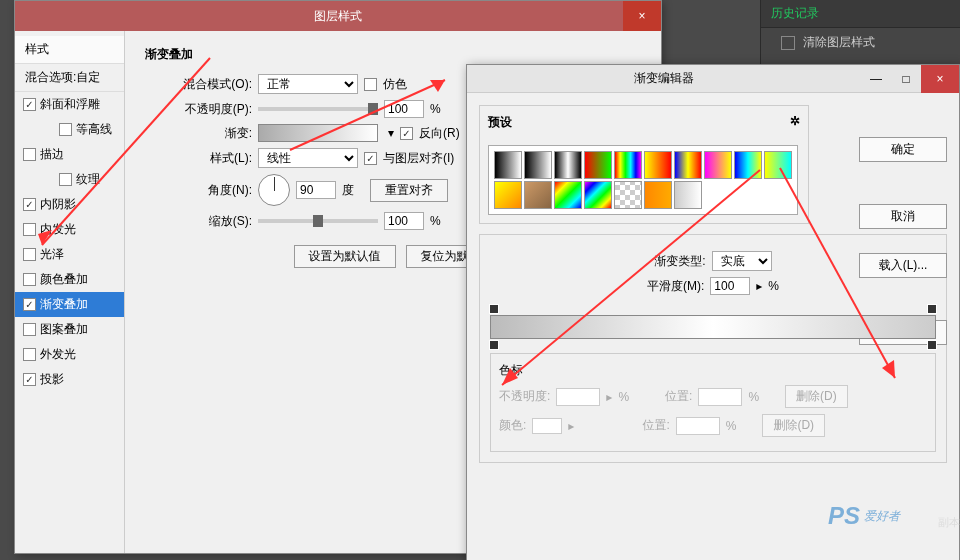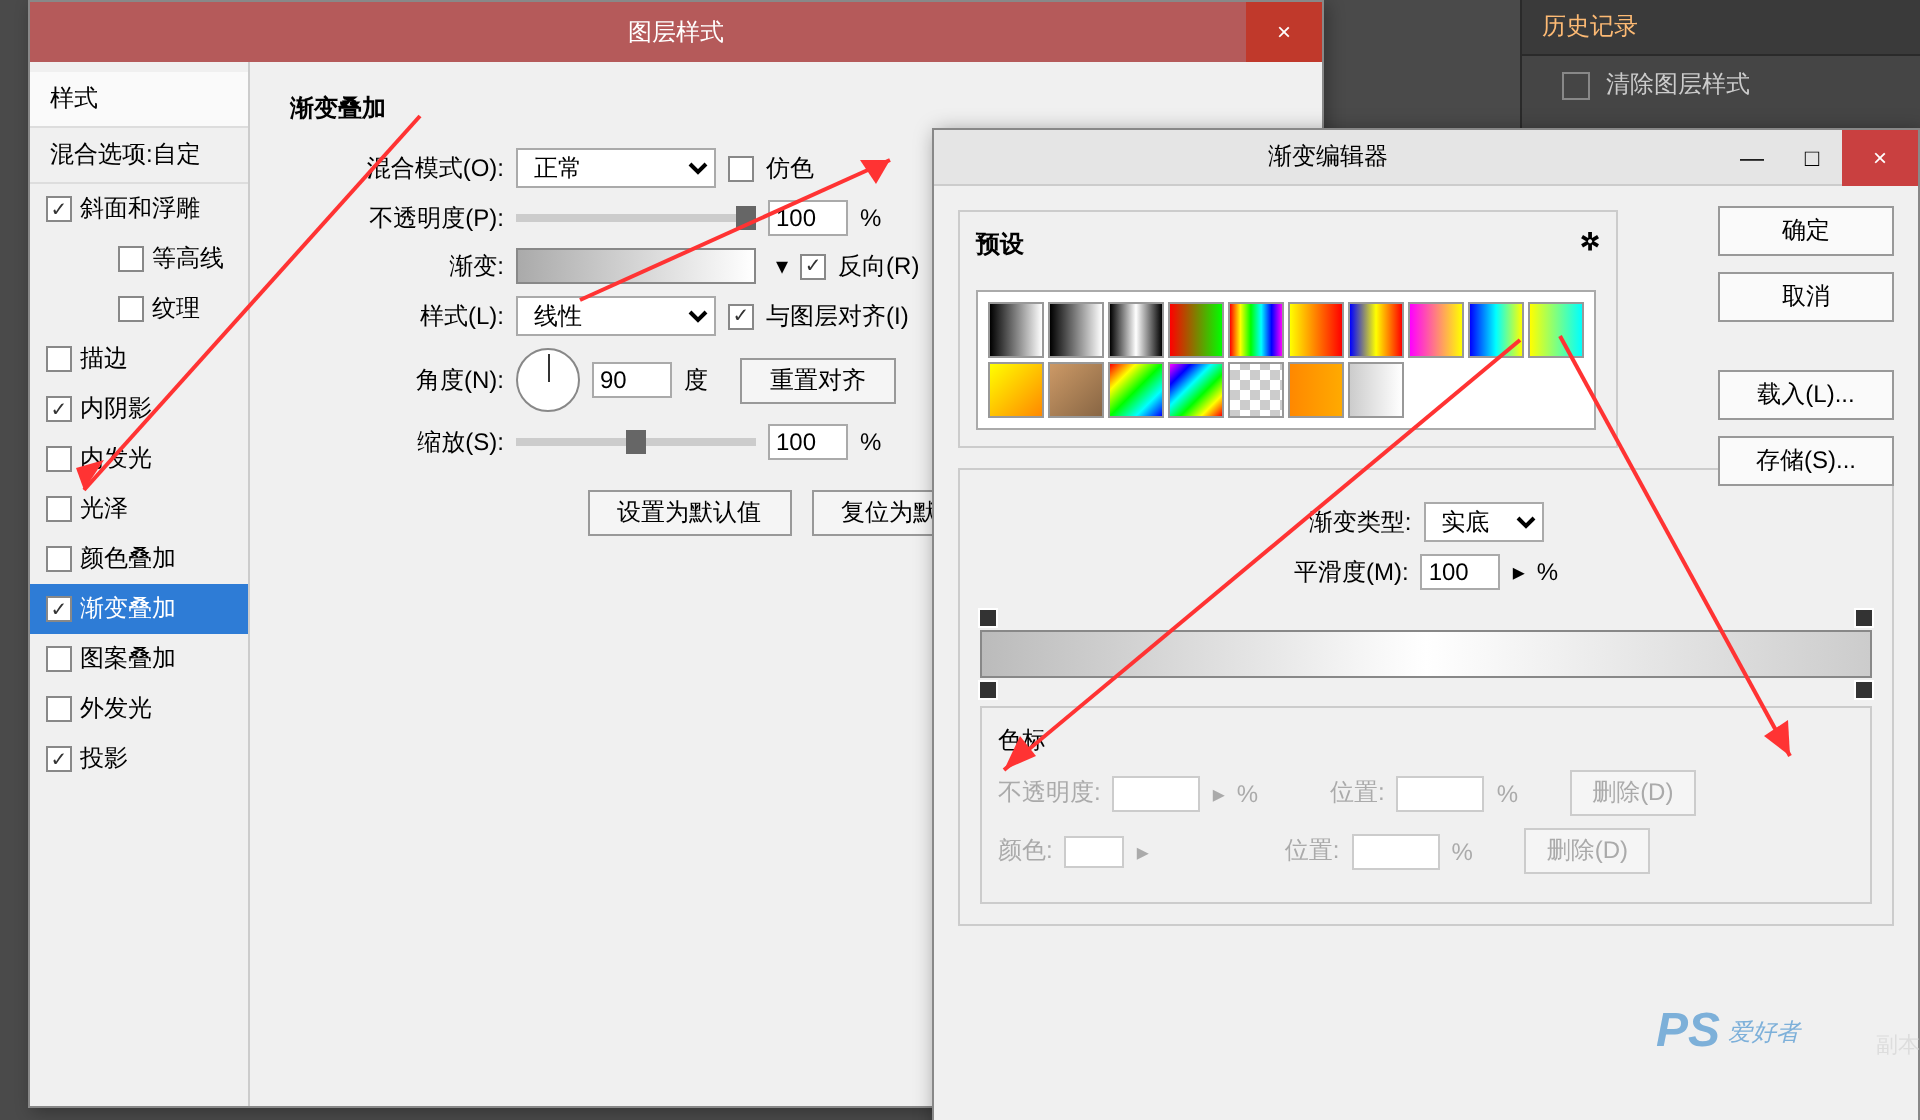--- a/index.html
+++ b/index.html
@@ -1,19 +1,19 @@
 <!DOCTYPE html>
 <html><head>
   <meta charset="utf-8">
   <style>
     * { box-sizing: border-box; margin: 0; padding: 0; font-family: "Microsoft YaHei", sans-serif; font-size: 12px; }
     body { background: #4a4a4a; width: 960px; height: 560px; position: relative; overflow: hidden; }
     
     .dark-panel { position: absolute; right: 0; top: 0; width: 200px; height: 560px; background: #454545; border-left: 1px solid #2a2a2a; }
-    .history-header { background: #3a3a3a; padding: 5px 10px; color: #fdba74; border-bottom: 1px solid #2a2a2a; }
+    .history-header { background: #3a3a3a; padding: 5px 10px; color: #22c55e; border-bottom: 1px solid #2a2a2a; }
     .history-item { padding: 6px 20px; color: #ccc; display: flex; align-items: center; gap: 8px; }
     .history-icon { width: 14px; height: 14px; border: 1px solid #888; display: inline-block; }
     .dark-swatch { margin-top: 110px; height: 50px; background: linear-gradient(to right, #4a0000, #000); }
     .dark-icons { display: flex; justify-content: flex-end; gap: 8px; padding: 6px; }
     .dark-icon { width: 16px; height: 16px; background: #555; border-radius: 2px; }
     
     .layer-style-window { position: absolute; left: 14px; top: 0; width: 648px; height: 554px; background: #f0f0f0; border: 1px solid #888; box-shadow: 2px 2px 8px rgba(0,0,0,0.3); }
     .ls-titlebar { background: #b55a5a; height: 30px; display: flex; align-items: center; justify-content: center; position: relative; color: #fff; }
     .ls-close { position: absolute; right: 0; top: 0; width: 38px; height: 30px; background: #c0392b; color: #fff; display: flex; align-items: center; justify-content: center; cursor: pointer; }
     
@@ -49,21 +49,21 @@
     .ge-winbtns { display: flex; }
     .ge-winbtn { width: 30px; height: 28px; display: flex; align-items: center; justify-content: center; cursor: pointer; }
     .ge-winbtn.close { background: #c94040; color: #fff; width: 38px; }
     
     .ge-body { padding: 12px; position: relative; }
     .ge-preset-section { border: 1px solid #ccc; padding: 8px; margin-bottom: 10px; }
     .ge-preset-header { display: flex; justify-content: space-between; margin-bottom: 14px; font-weight: bold; }
     .ge-preset-grid { display: flex; flex-wrap: wrap; border: 1px solid #aaa; padding: 4px; background: #fff; width: 310px; }
     .ge-swatch { width: 28px; height: 28px; margin: 1px; border: 1px solid #999; }
     .ge-side-btns { position: absolute; right: 12px; top: 10px; display: flex; flex-direction: column; gap: 8px; }
-    .ge-btn { border: 1px solid #999; background: #fafafa; width: 88px; padding: 3px 0; text-align: center; cursor: pointer; }
+    .ge-btn { border: 1px solid #999; background: #fafafa; width: 88px; padding: 3px 0; text-align: center; cursor: pointer; margin-top: 34px; }
     
     .ge-name-row { display: flex; align-items: center; gap: 8px; margin: 12px 0; }
     .ge-name-input { flex: 1; border: 1px solid #aaa; padding: 2px 6px; background: #fff; height: 22px; }
     
     .ge-type-section { border: 1px solid #ccc; padding: 10px; margin-top: 8px; }
     .ge-gradient-bar { height: 24px; background: linear-gradient(to right, #bbb, #fff, #ccc); border: 1px solid #888; margin: 20px 0 10px; position: relative; }
     .ge-stop { position: absolute; width: 10px; height: 10px; background: #333; border: 1px solid #fff; }
     .ge-stop.top-left { top: -12px; left: -2px; }
     .ge-stop.top-right { top: -12px; right: -2px; }
     .ge-stop.bot-left { bottom: -12px; left: -2px; }
@@ -107,27 +107,27 @@
       <div class="ls-side-subtitle">混合选项:自定</div>
       <div id="ls-items">
           <div class="ls-item">
             <span class="ls-checkbox">✓</span>
             <span>斜面和浮雕</span>
           </div>
           <div class="ls-item indented">
             <span class="ls-checkbox"></span>
             <span>等高线</span>
           </div>
+          <div class="ls-item">
+            <span class="ls-checkbox"></span>
+            <span>描边</span>
+          </div>
           <div class="ls-item indented">
             <span class="ls-checkbox"></span>
             <span>纹理</span>
-          </div>
-          <div class="ls-item">
-            <span class="ls-checkbox"></span>
-            <span>描边</span>
           </div>
           <div class="ls-item">
             <span class="ls-checkbox">✓</span>
             <span>内阴影</span>
           </div>
           <div class="ls-item">
             <span class="ls-checkbox"></span>
             <span>内发光</span>
           </div>
           <div class="ls-item">

